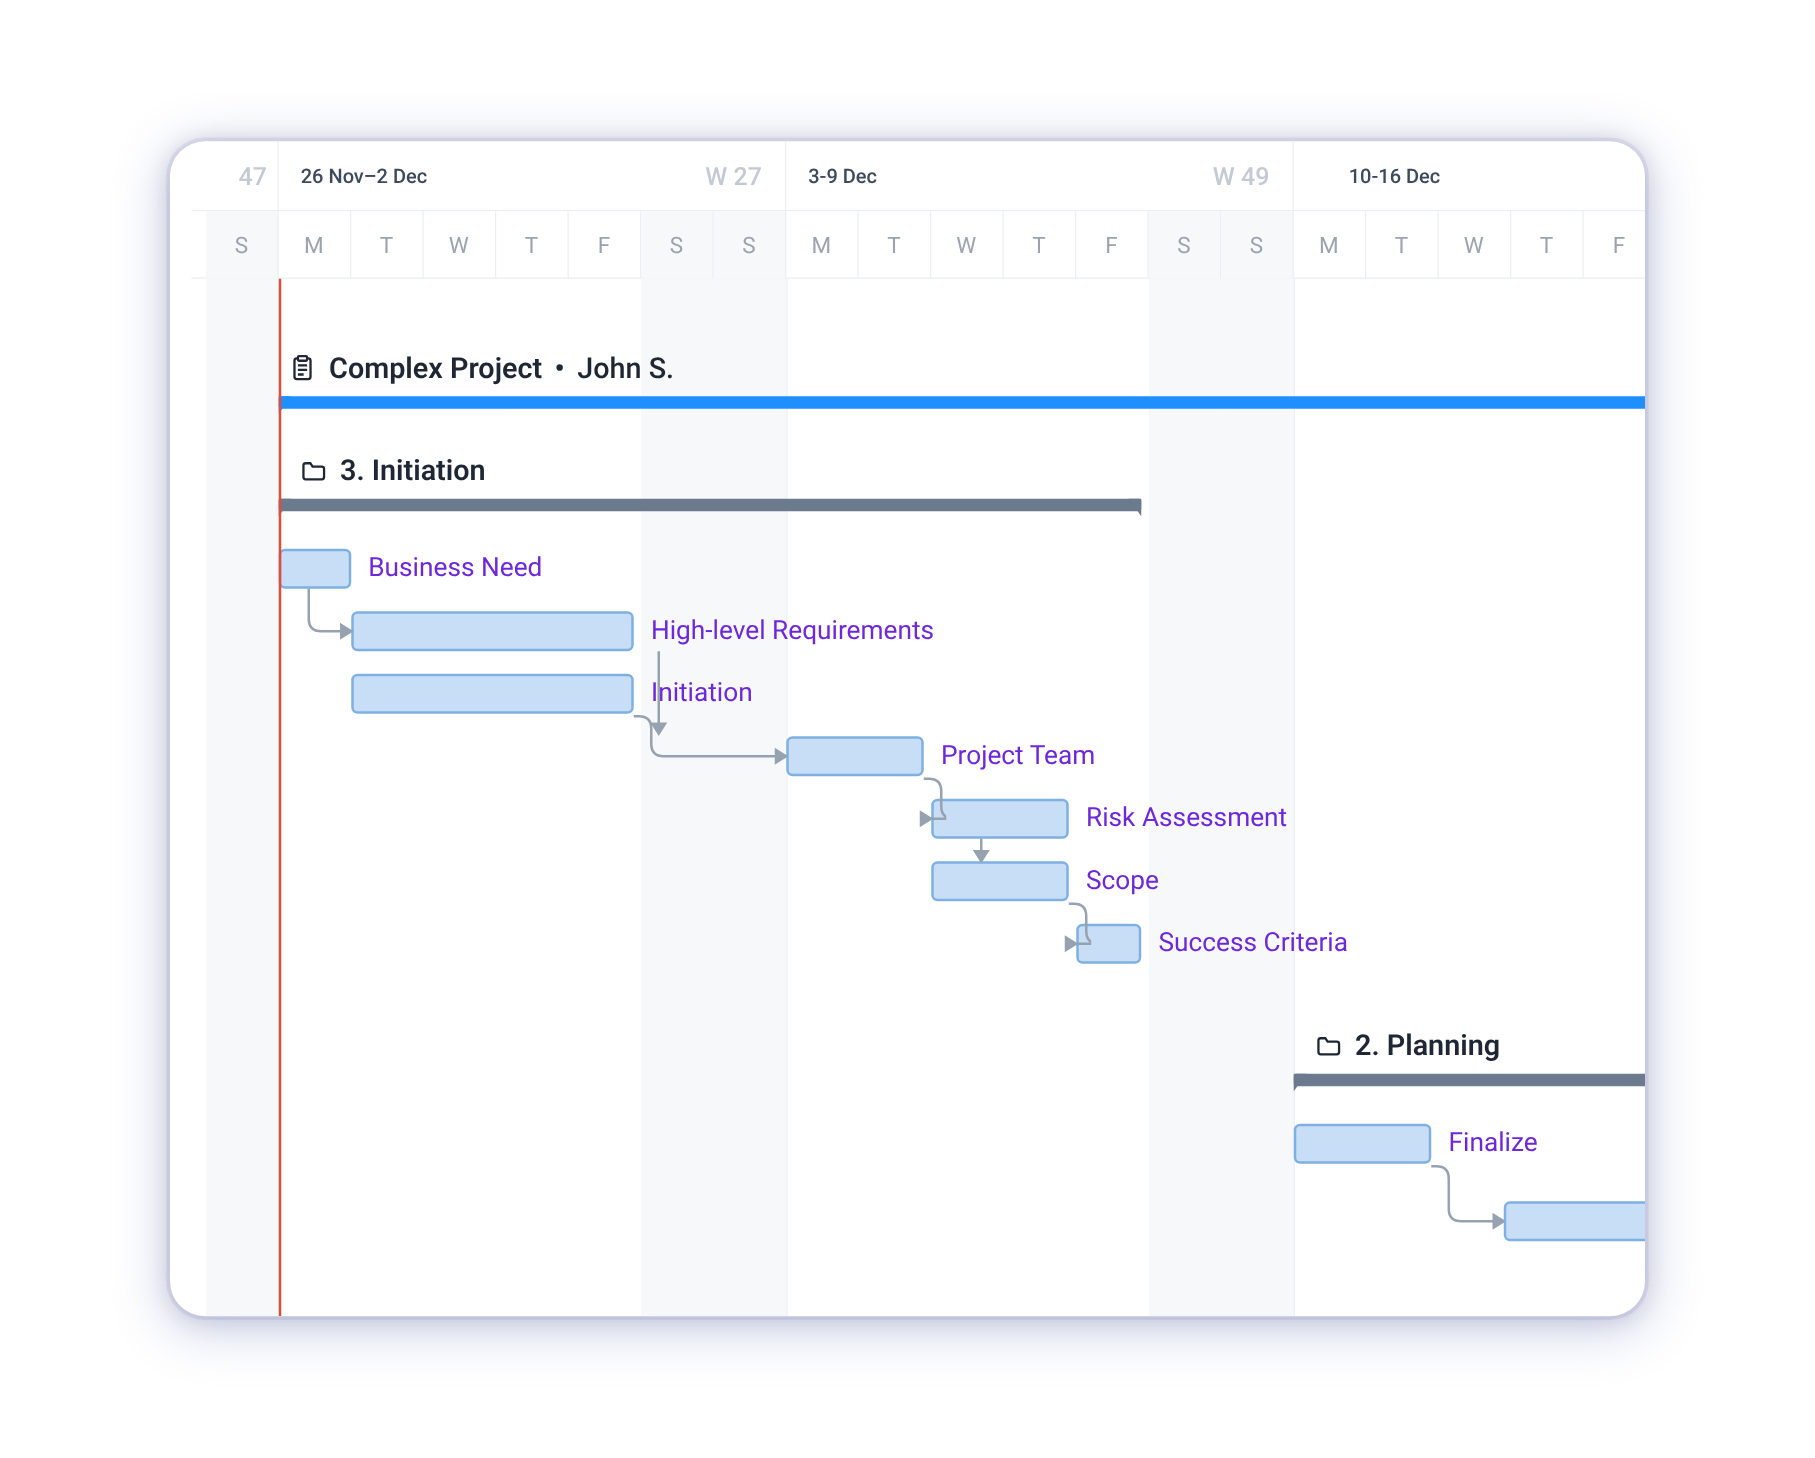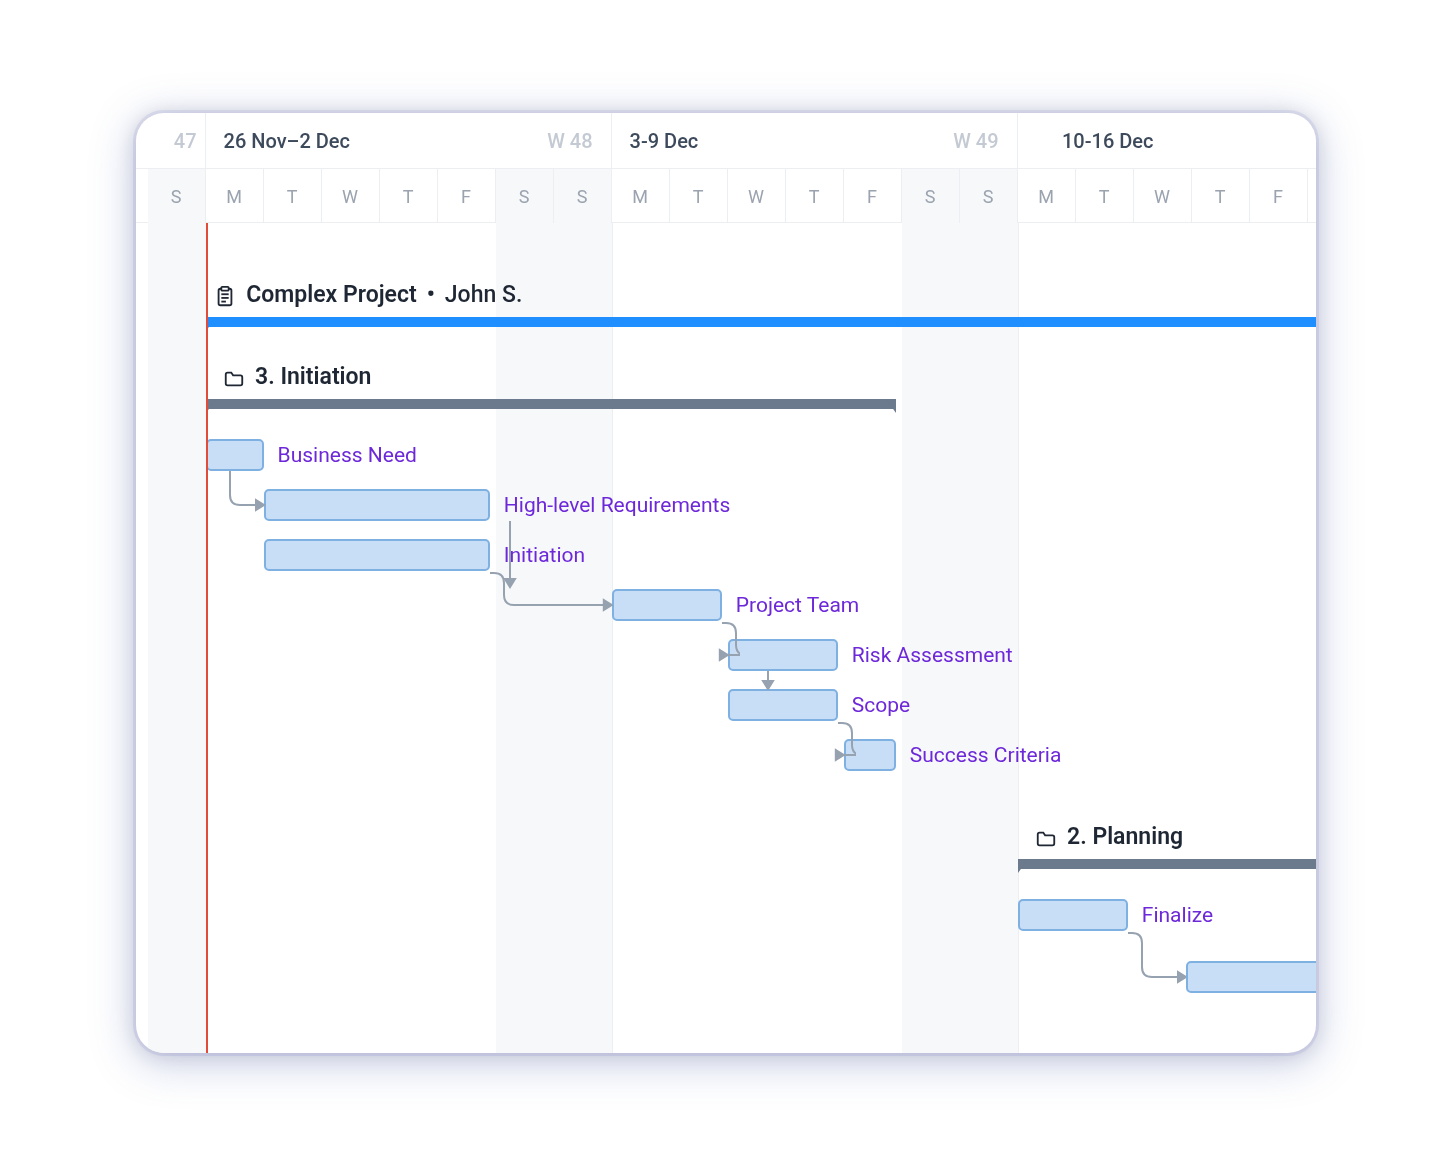--- a/index.html
+++ b/index.html
@@ -20,20 +20,21 @@
       0 8px 40px 6px rgba(80,100,180,0.25),
       0 2px 20px rgba(0,0,0,0.15);
     overflow: hidden;
     background: #fff;
     position: relative;
   }
   .inner {
     position: absolute;
     inset: 0;
     overflow: hidden;
+    margin-left: 17px;
   }
 
   
   .header {
     position: relative;
     height: 110px;
     border-bottom: 1px solid #eceef1;
   }
   .week-row {
     position: relative;
@@ -43,21 +44,21 @@
     position: absolute;
     top: 0;
     bottom: 0;
     display: flex;
     align-items: center;
     padding: 0 18px;
     border-right: 1px solid #eceef1;
   }
   .week-cell .range {
     color: #3d4a5c;
-    font-size: 20px;
+    font-size: 16px;
     font-weight: 500;
   }
   .week-cell .wk {
     margin-left: auto;
     color: #c4cad3;
     font-size: 20px;
     font-weight: 500;
   }
   .day-row {
     position: relative;
@@ -93,21 +94,21 @@
     bottom: 0;
     width: 0;
     border-left: 2px solid #e24a3a;
     z-index: 5;
   }
 
   
   .group-title {
     position: absolute;
     display: flex;
-    align-items: flex-end;
+    align-items: center;
     gap: 10px;
     font-size: 23px;
     font-weight: 600;
     color: #1e2733;
   }
   .group-title .owner { font-weight: 500; color: #1e2733; }
   .group-title .dot { color: #1e2733; }
   .group-icon { width: 22px; height: 22px; flex: 0 0 22px; }
 
   .project-bar {
@@ -177,21 +178,21 @@
   <div class="inner">
 
     <div class="header">
       <div class="week-row">
 
         <div class="week-cell" style="left:0; width:69.6px; justify-content:flex-end; padding-right:8px;">
           <span class="wk">47</span>
         </div>
         <div class="week-cell" style="left:69.6px; width:406px;">
           <span class="range">26 Nov–2 Dec</span>
-          <span class="wk">W 48</span>
+          <span class="wk">W 27</span>
         </div>
         <div class="week-cell" style="left:475.6px; width:406px;">
           <span class="range">3-9 Dec</span>
           <span class="wk">W 49</span>
         </div>
         <div class="week-cell" style="left:908px; width:406px; border-right:none;">
           <span class="range">10-16 Dec</span>
           <span class="wk"></span>
         </div>
       </div>

